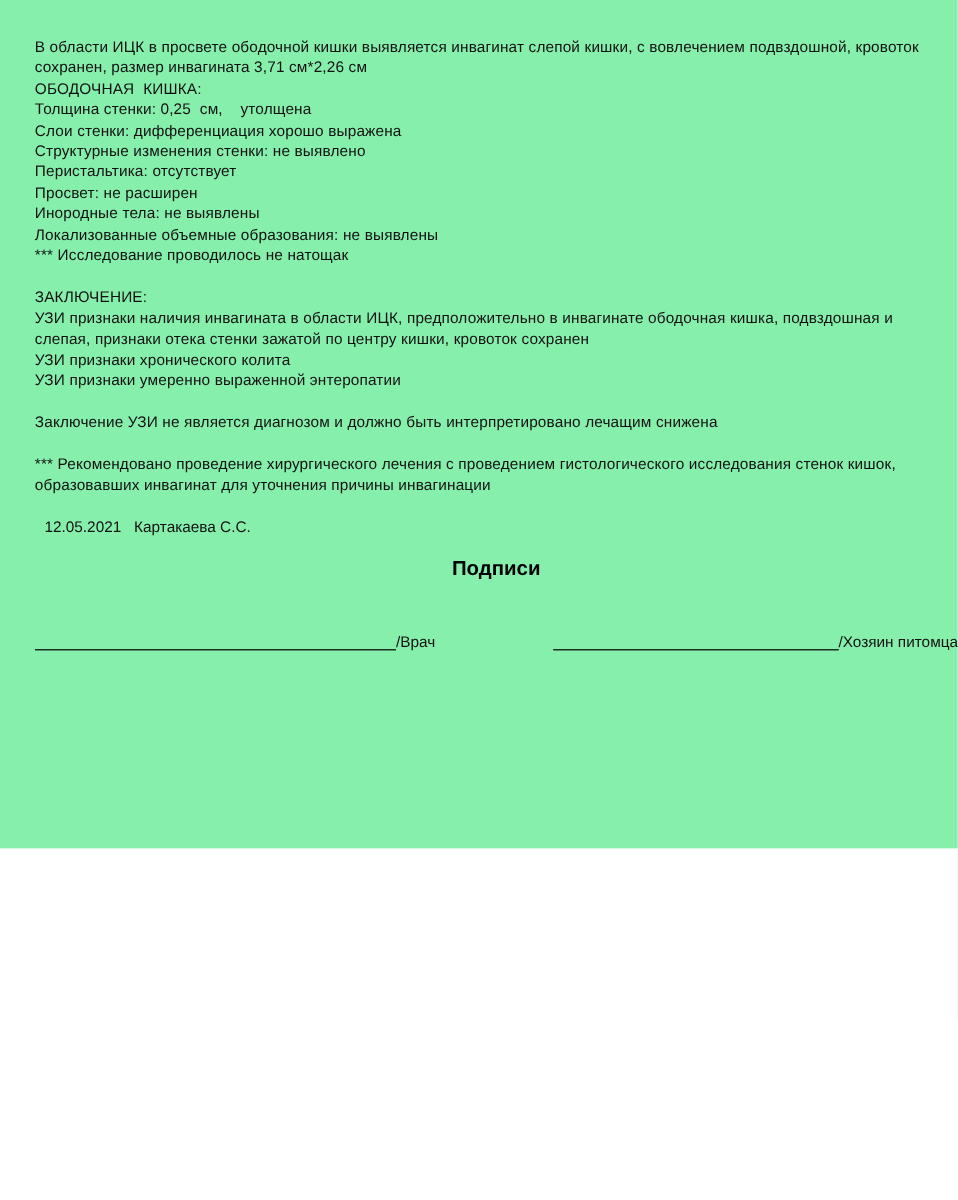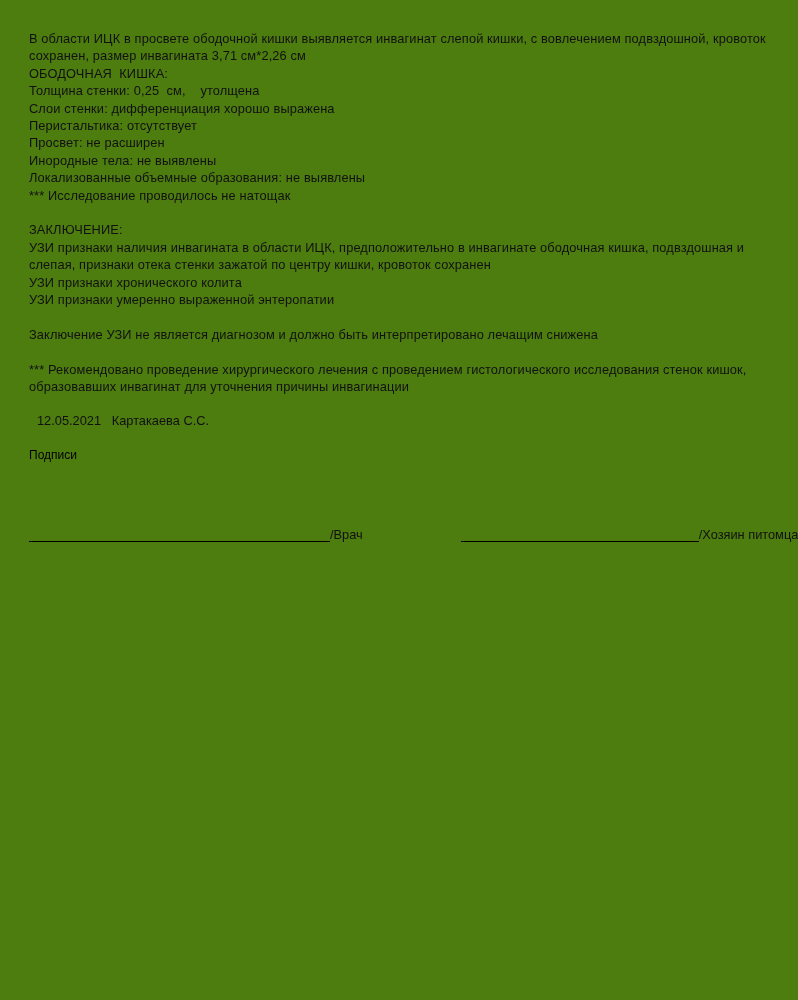--- a/index.html
+++ b/index.html
@@ -13,22 +13,22 @@
     height: 1000px;
     overflow: hidden;
     font-family: "Liberation Sans", sans-serif;
     color: #000000;
     -webkit-font-smoothing: antialiased;
   }
 
   .page {
     position: relative;
     width: 798px;
-    height: 1000px;
-    background: #4d7c0f;
+    height: 707px;
+    background: #86efac;
     box-sizing: border-box;
   }
 
   .doc-body {
     position: absolute;
     left: 29px;
     top: 30px;
     width: 769px;
   }
 
@@ -59,25 +59,26 @@
 
   .date-line {
     font-size: 12.8px;
     line-height: 17.4px;
     white-space: pre;
     padding-left: 8px;
     color: #111111;
   }
 
   .heading-bold {
-    font-size: 12px;
+    font-size: 17px;
     line-height: 17.4px;
-    font-weight: normal;
+    font-weight: bold;
     white-space: pre;
     color: #000000;
+    text-align: center;
   }
 
   
   .sig-row {
     position: absolute;
     left: 29px;
     top: 524px;
     width: 769px;
     height: 20px;
     white-space: nowrap;
@@ -117,20 +118,21 @@
   <div class="doc-body">
 
     <div class="para">В области ИЦК в просвете ободочной кишки выявляется инвагинат слепой кишки, с вовлечением подвздошной, кровоток сохранен, размер инвагината 3,71 см*2,26 см</div>
 
     <div class="line">ОБОДОЧНАЯ  КИШКА:</div>
 
     <div class="line">Толщина стенки: 0,25  см,    утолщена</div>
 
     <div class="line">Слои стенки: дифференциация хорошо выражена</div>
 
+    <div class="line">Структурные изменения стенки: не выявлено</div>
 
     <div class="line">Перистальтика: отсутствует</div>
 
     <div class="line">Просвет: не расширен</div>
 
     <div class="line">Инородные тела: не выявлены</div>
 
     <div class="line">Локализованные объемные образования: не выявлены</div>
 
 

